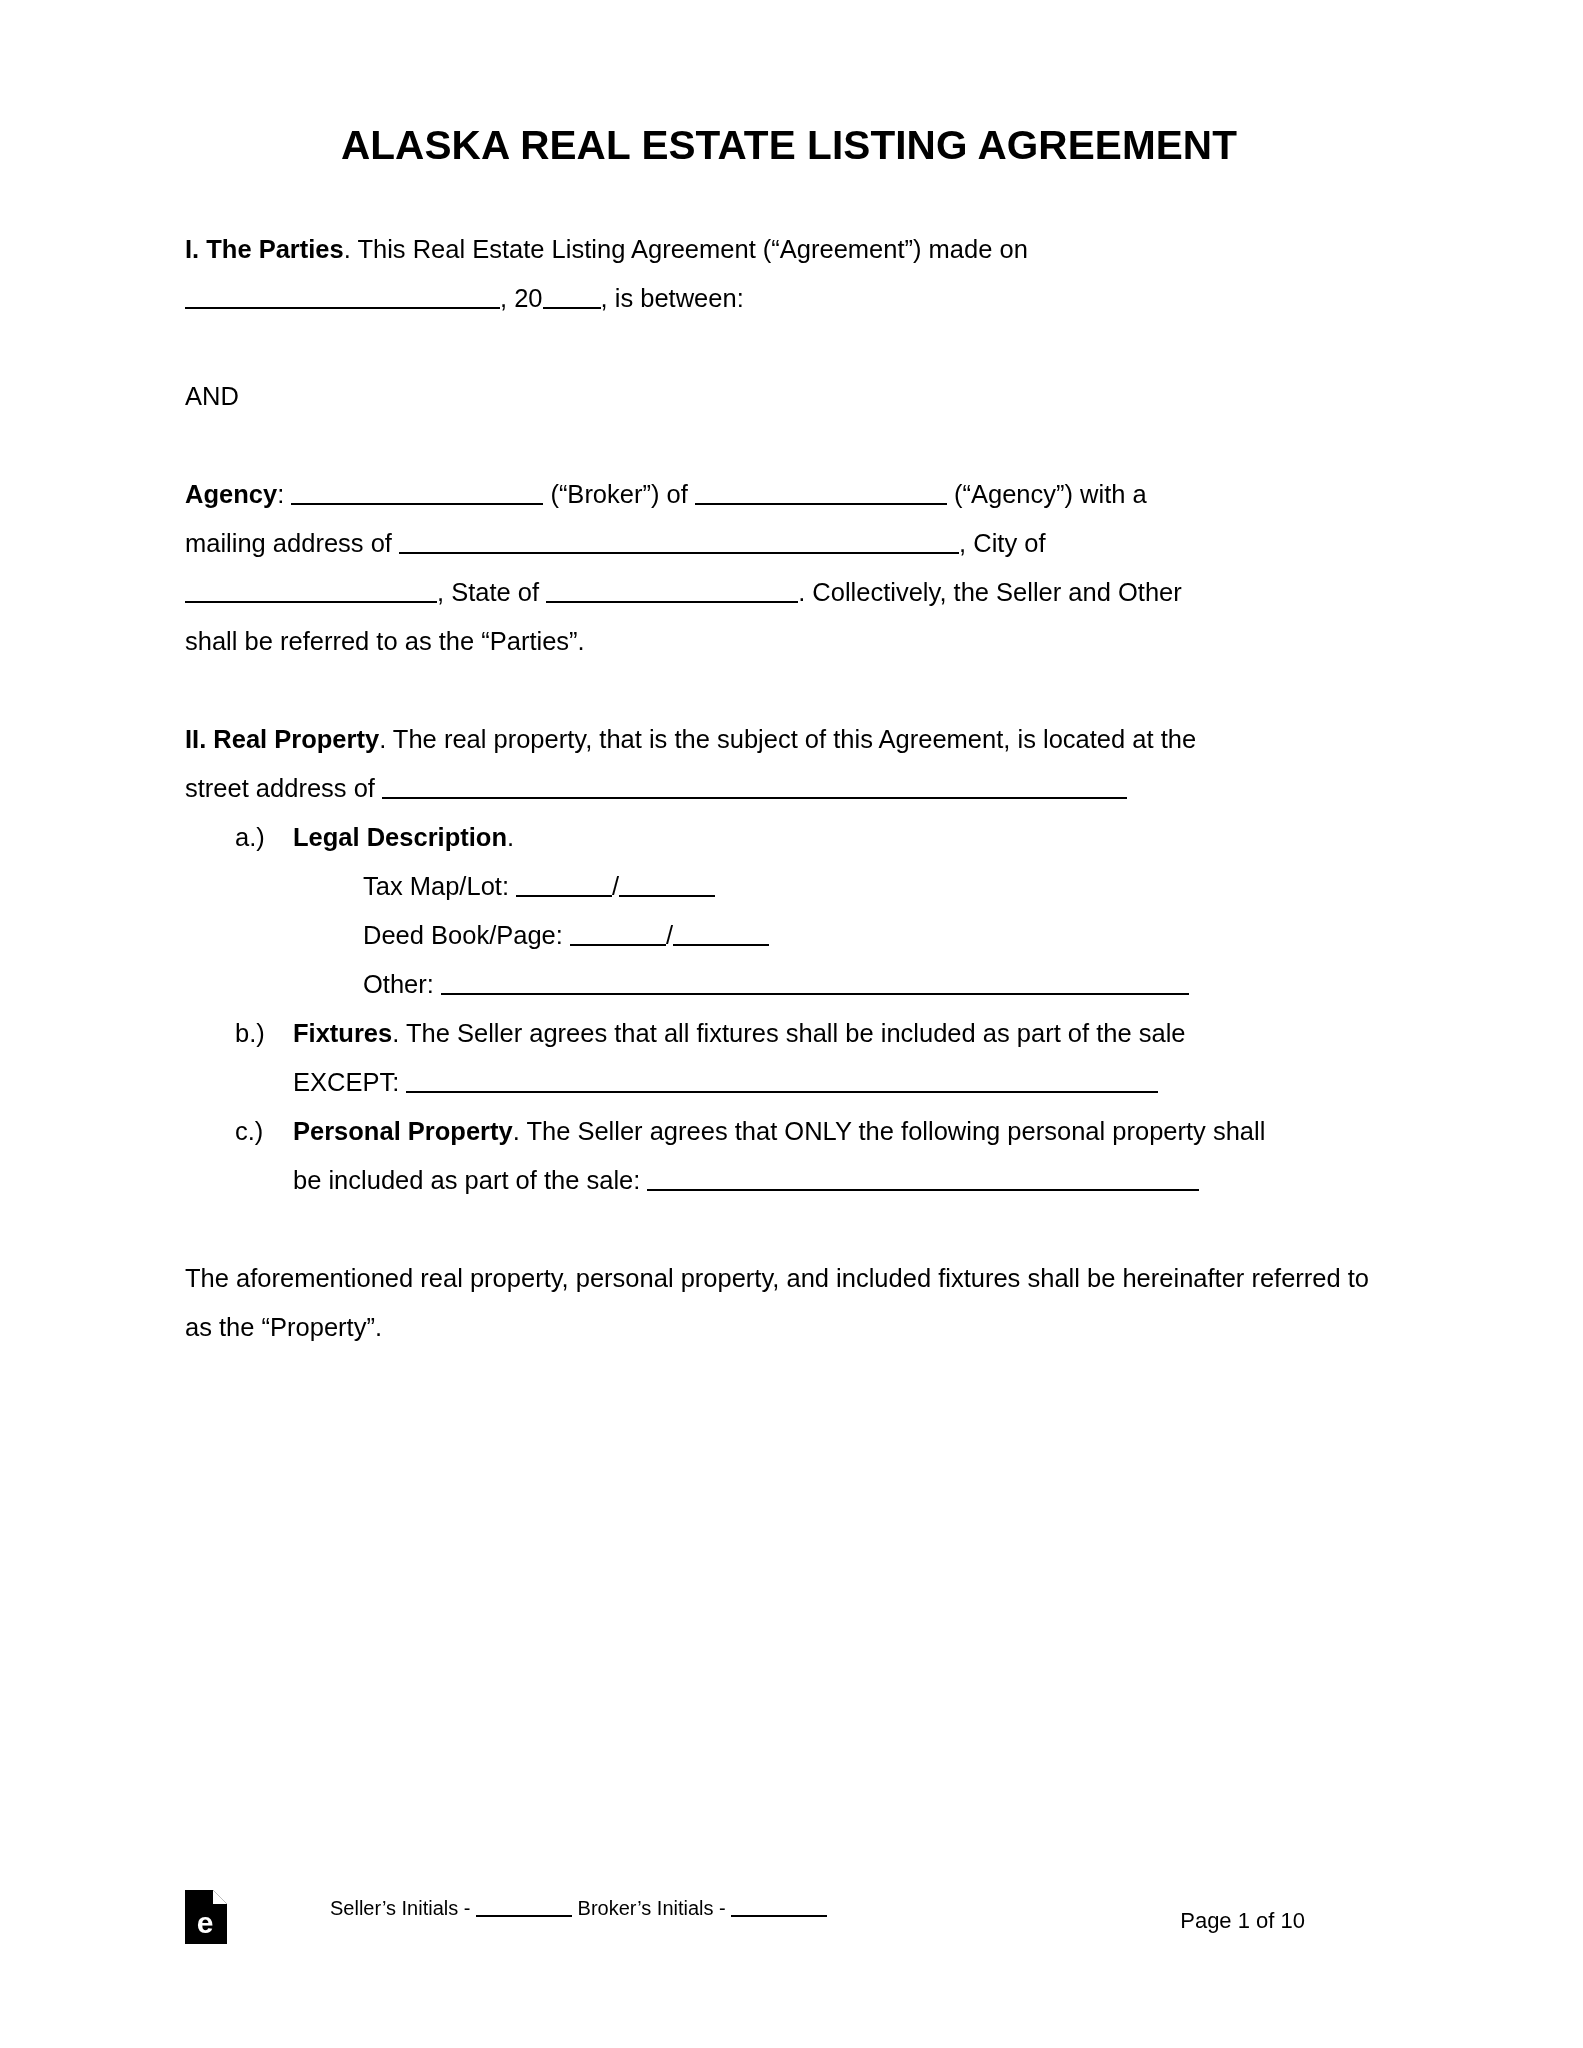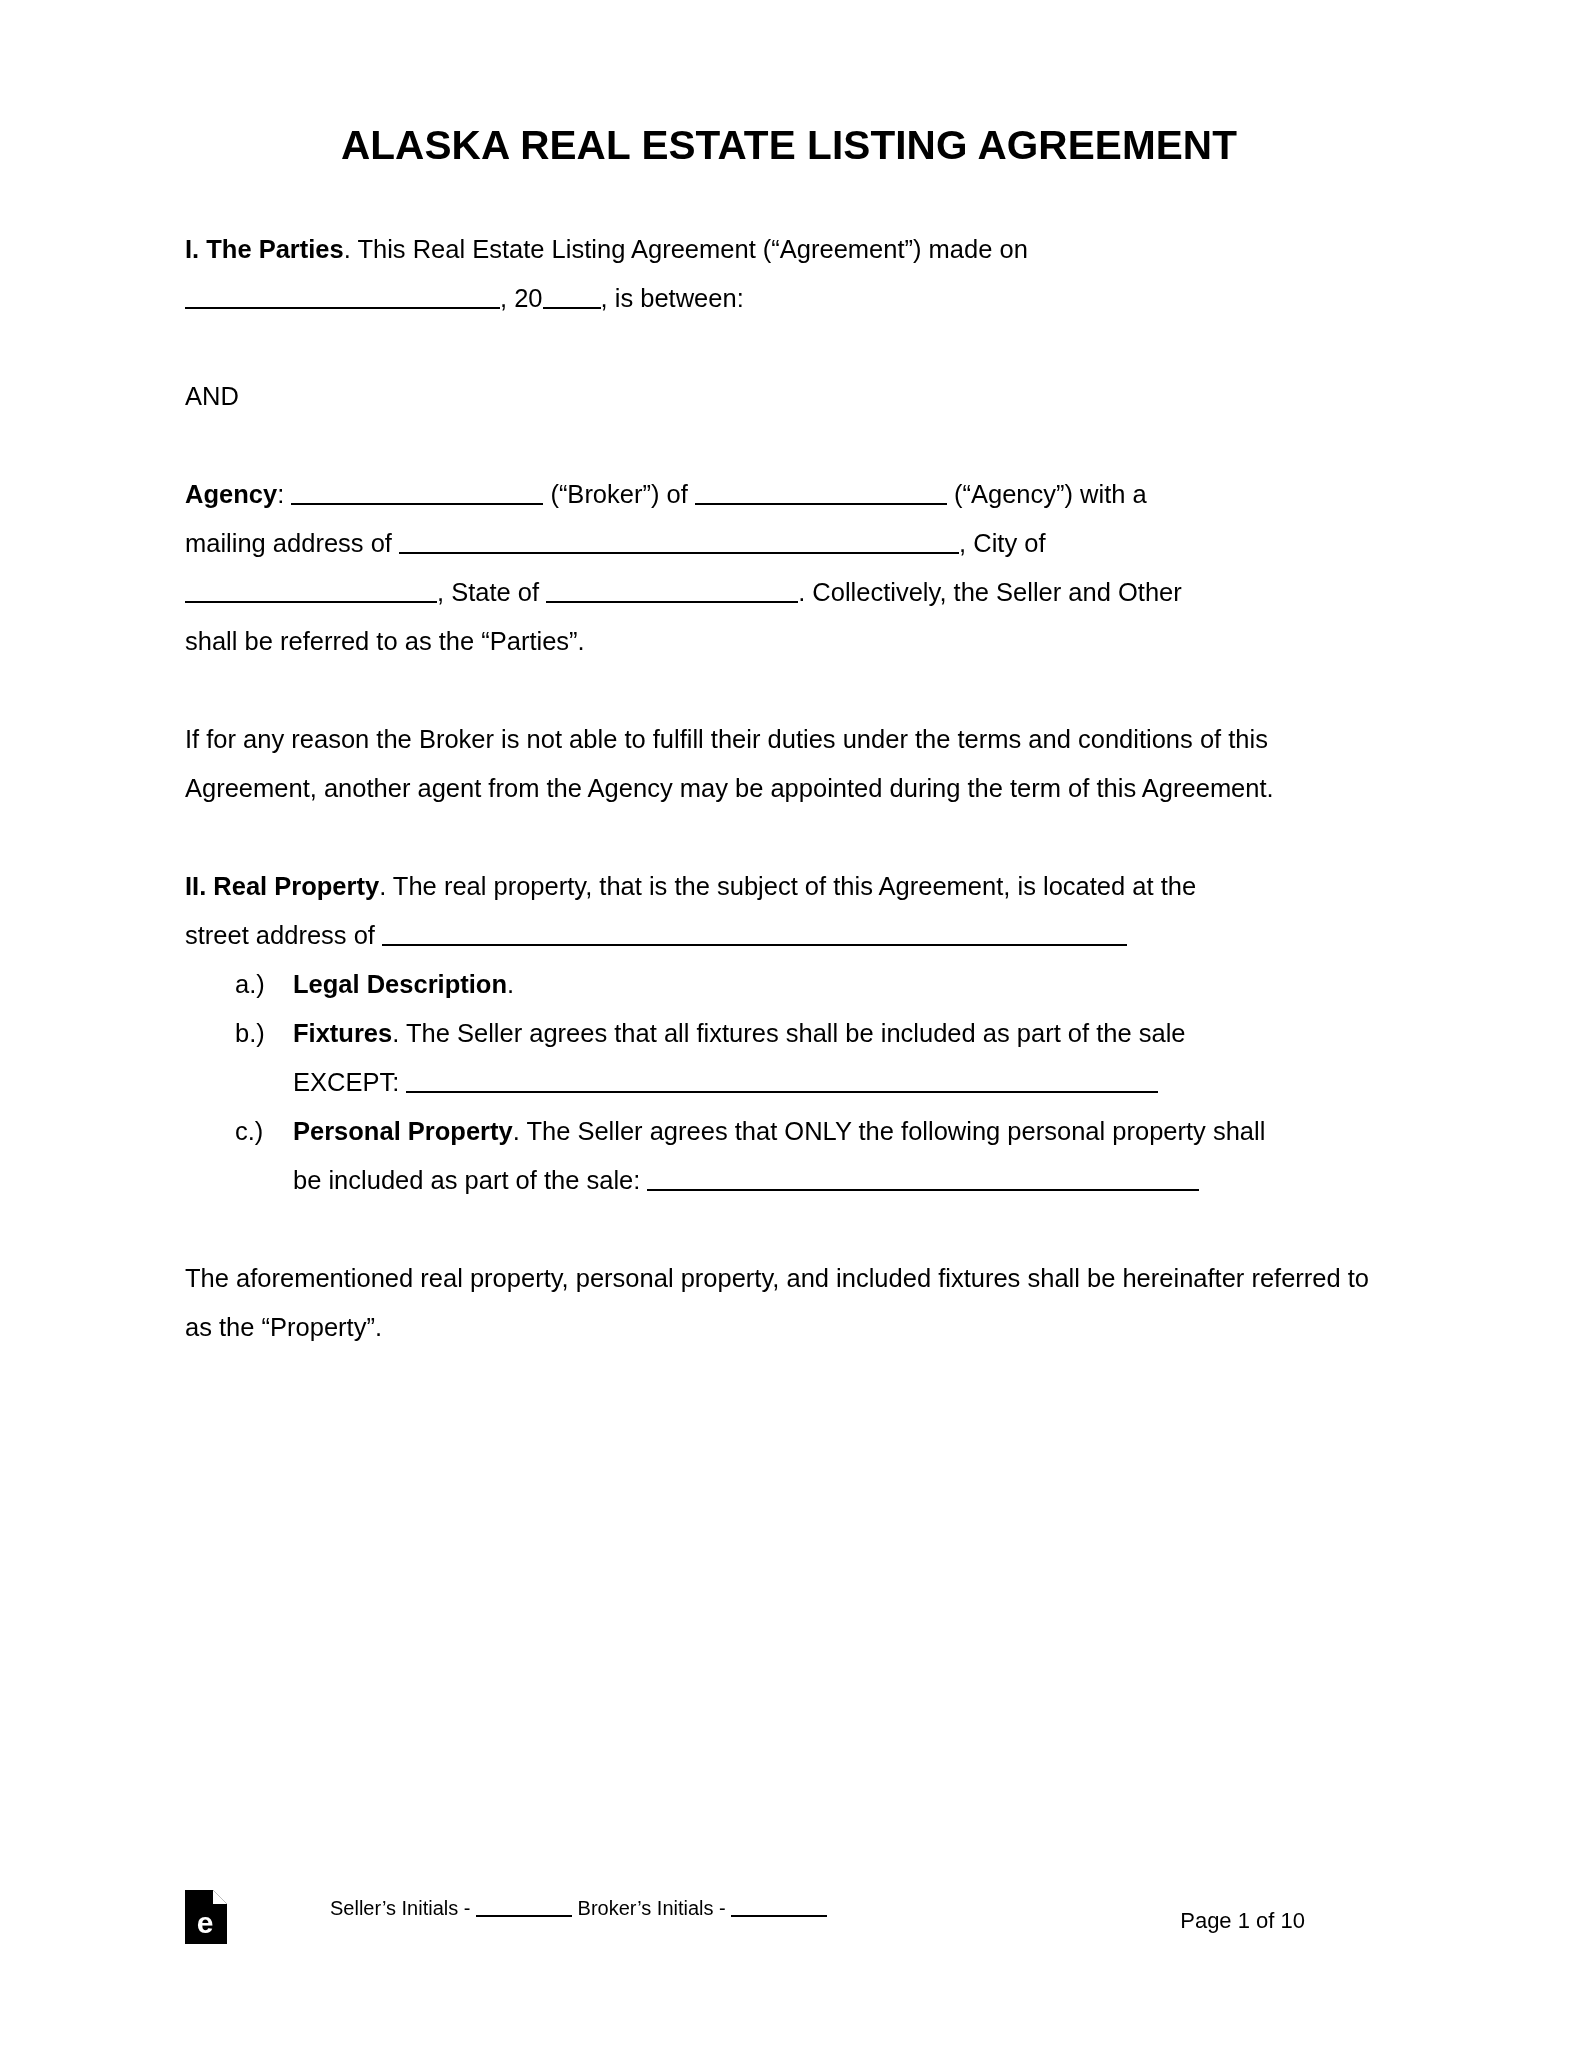--- a/index.html
+++ b/index.html
@@ -140,33 +140,46 @@
       <span>(“Broker”) of</span>
       <span class="blank u-m"></span>
       <span>(“Agency”) with a</span><br>
       <span>mailing address of</span>
       <span class="blank u-addr"></span><span>, City of</span><br>
       <span class="blank u-m"></span><span>, State of</span>
       <span class="blank u-m"></span><span>. Collectively, the Seller and Other</span><br>
       <span>shall be referred to as the “Parties”.</span>
     </p>
 
-    <p class="para">If for any reason the Broker is not able to fulfill their duties under the terms and conditions of this Agreement, another agent from the Agency may be appointed during the term of this Agreement.</p>
 
     <p class="para tight">
       <b>II. Real Property</b><span>. The real property, that is the subject of this Agreement, is located at the</span><br>
       <span>street address of</span>
       <span class="blank" style="width:745px"></span>
     </p>
 
     <ul class="sub-list">
 
       <li>
         <span class="marker">a.)</span>
         <b>Legal Description</b><span>.</span>
+        <div class="indent-2">
+          <div>
+            <span>Tax Map/Lot:</span>
+            <span class="blank u-s"></span><span>/</span><span class="blank u-s"></span>
+          </div>
+          <div>
+            <span>Deed Book/Page:</span>
+            <span class="blank u-s"></span><span>/</span><span class="blank u-s"></span>
+          </div>
+          <div>
+            <span>Other:</span>
+            <span class="blank" style="width:748px"></span>
+          </div>
+        </div>
       </li>
 
       <li>
         <span class="marker">b.)</span>
         <b>Fixtures</b><span>. The Seller agrees that all fixtures shall be included as part of the sale</span><br>
         <span>EXCEPT:</span>
         <span class="blank" style="width:752px"></span>
       </li>
 
       <li>

